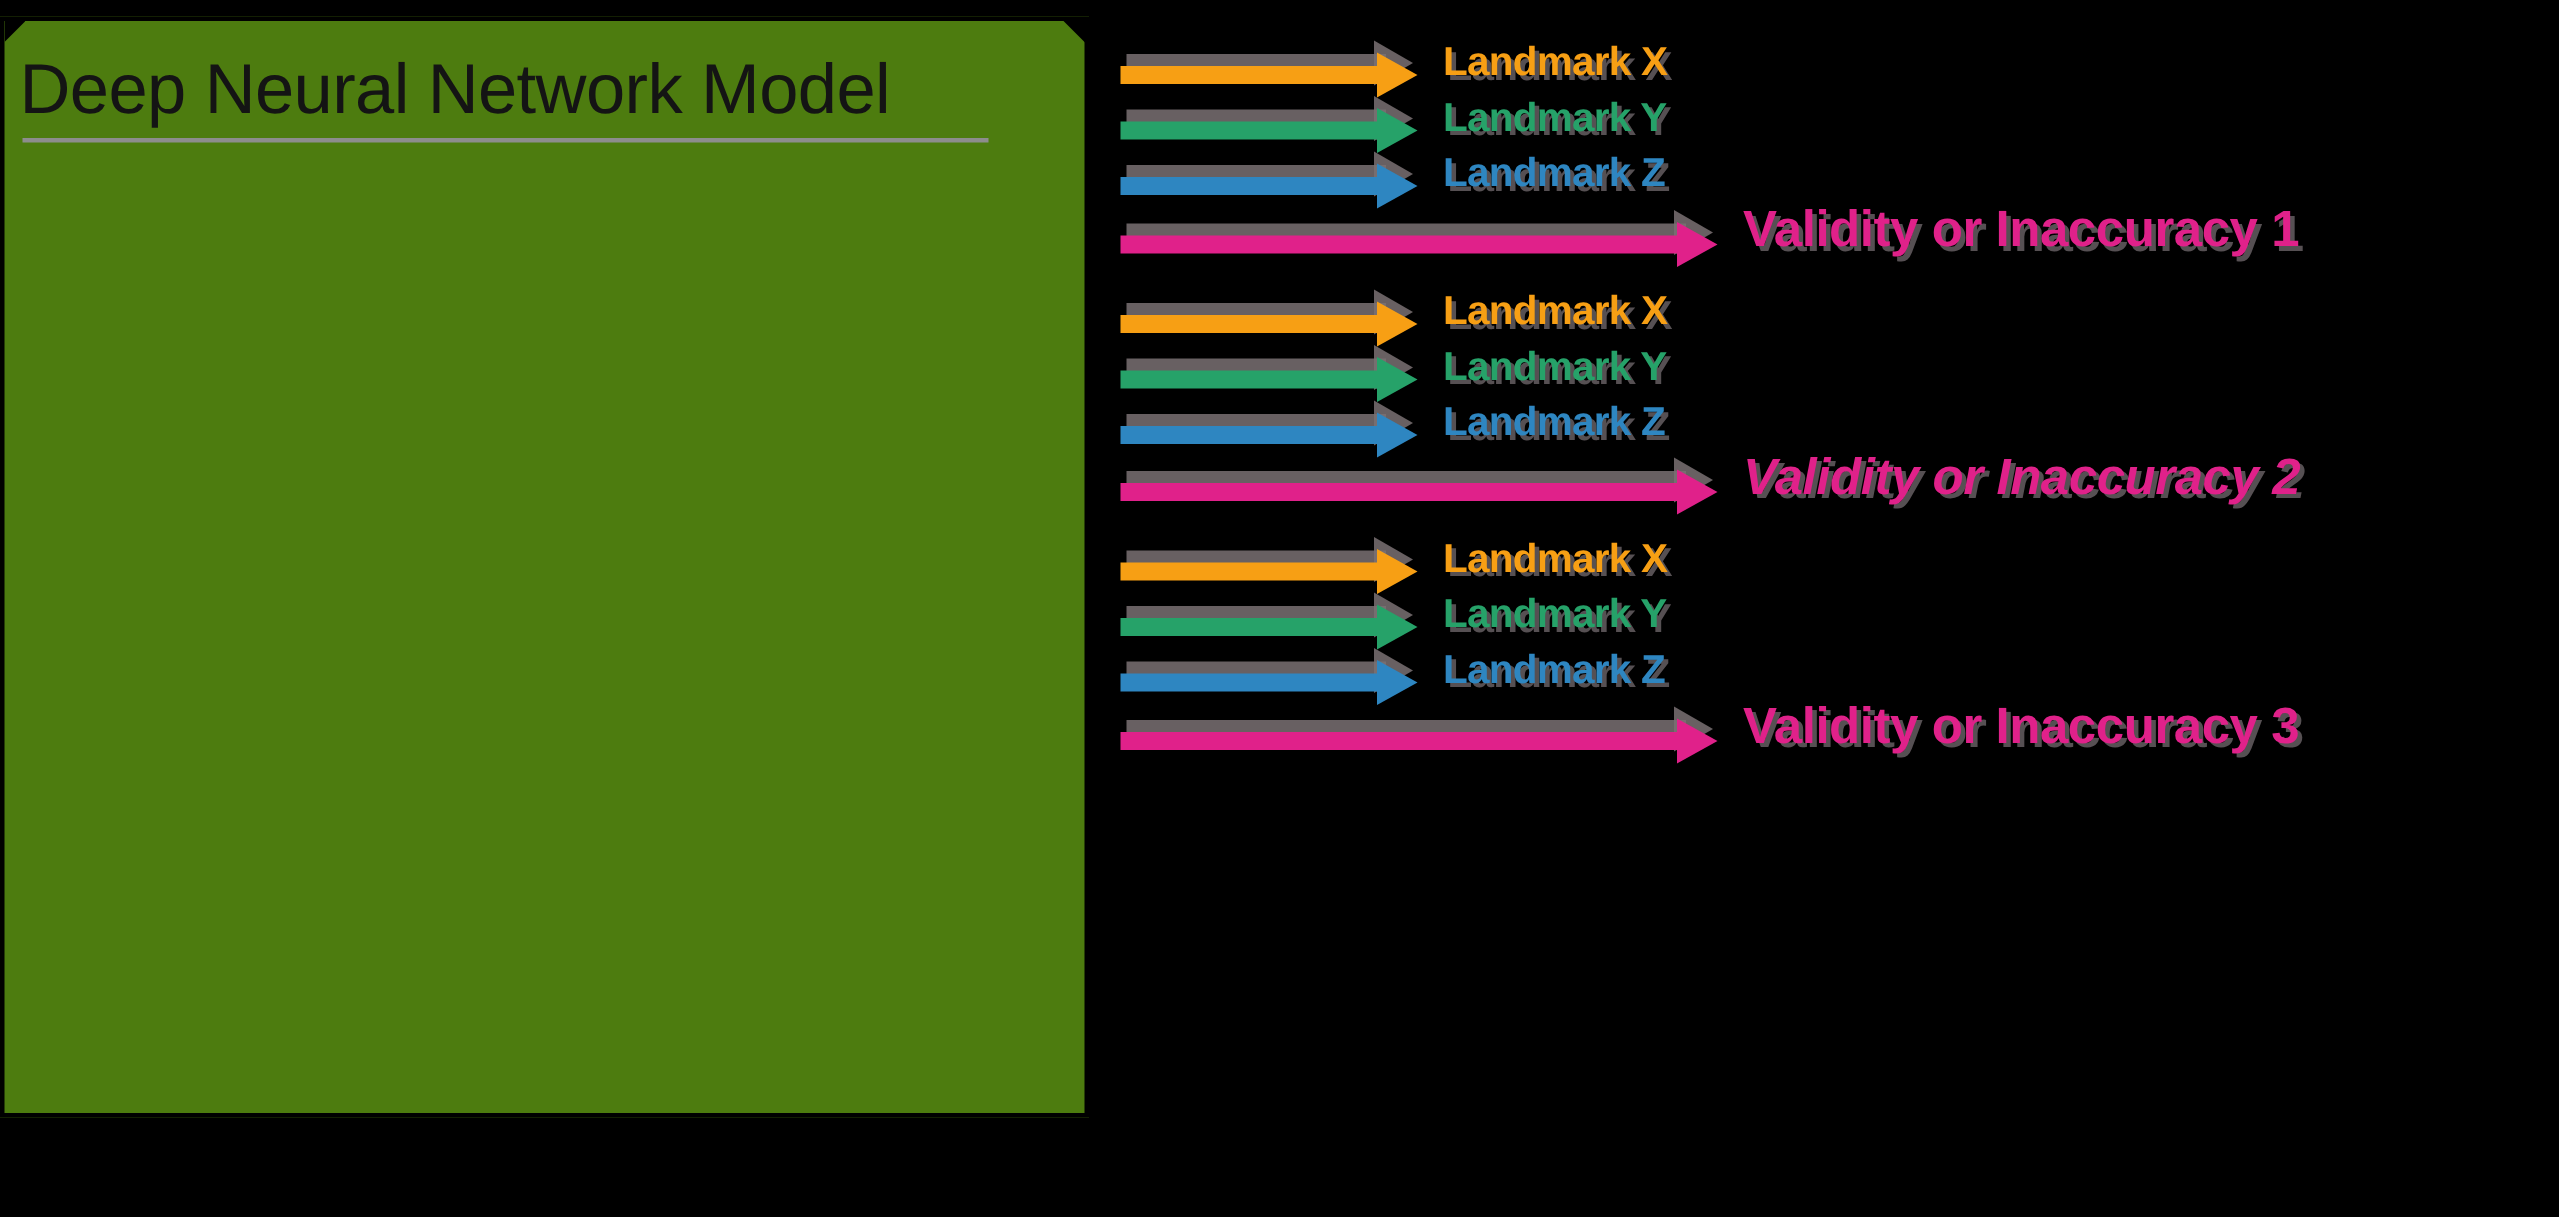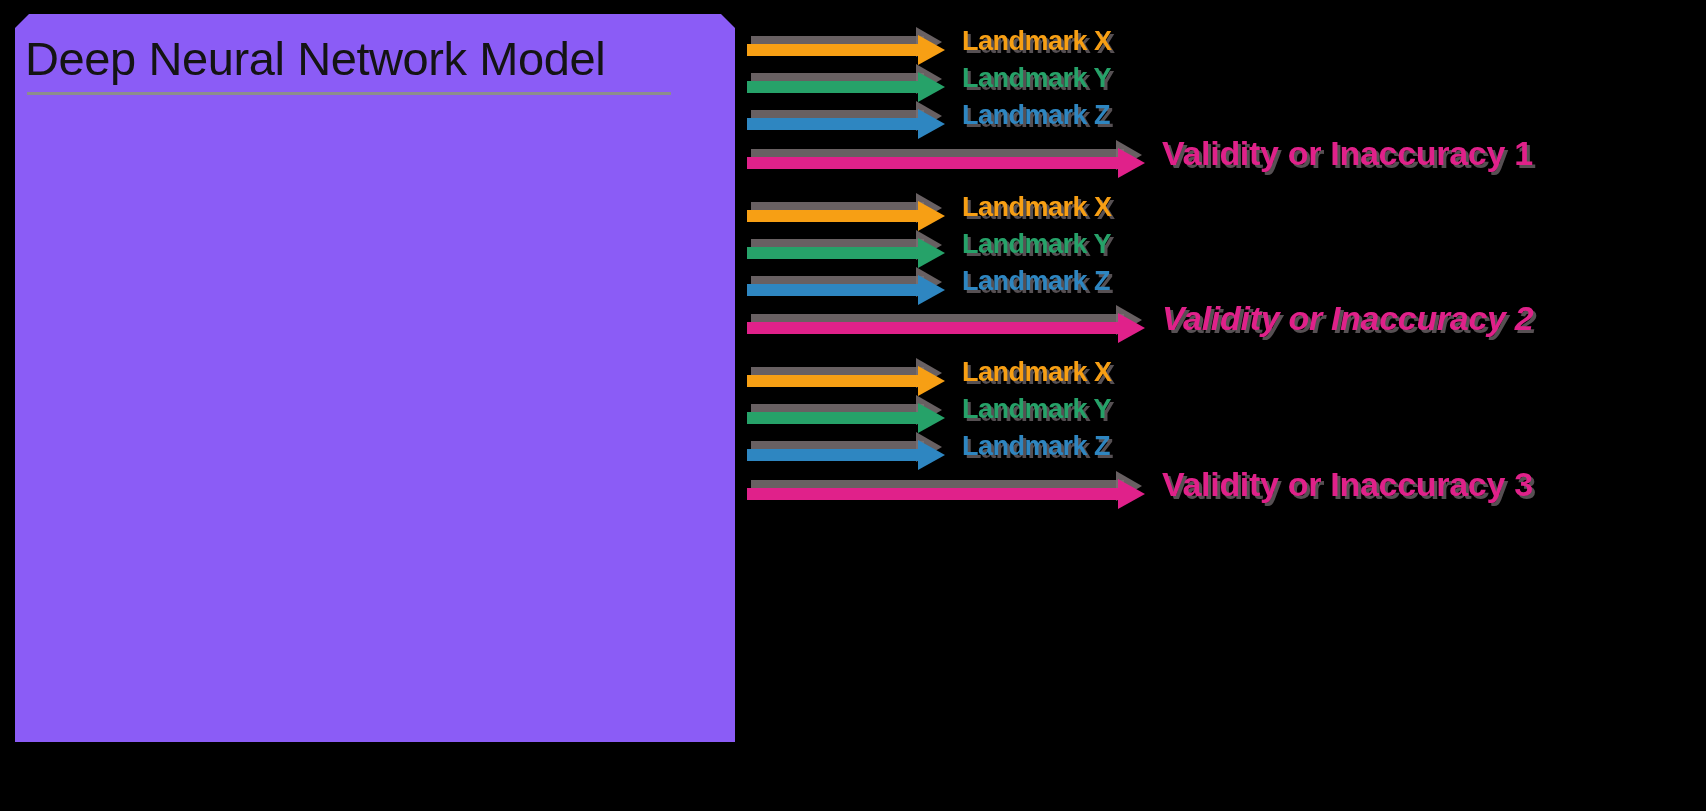--- a/index.html
+++ b/index.html
@@ -2,22 +2,22 @@
 <html><head>
 <meta charset="utf-8">
 <style>
   html,body{margin:0;padding:0;background:#000;}
   body{width:1706px;height:811px;position:relative;overflow:hidden;
        font-family:"Liberation Sans","DejaVu Sans",sans-serif;}
 
   #canvas{position:absolute;inset:0;background:#000000;}
 
   
-  .panel{position:absolute;left:12px;top:11px;width:726px;height:734px;
-         background:#8b5cf6;border:3px solid #000000;box-sizing:border-box;text-decoration:underline;}
+  .panel{position:absolute;left:0;top:11px;width:726px;height:734px;
+         background:#4d7c0f;border:3px solid #000000;box-sizing:border-box;text-decoration:underline;}
   .panel-bevel{position:absolute;left:0px;top:0px;width:14px;height:14px;
          background:#000;clip-path:polygon(0 0,100% 0,0 100%);}
   .panel-bevel-tr{position:absolute;right:-1px;top:-1px;width:16px;height:16px;
          background:#000;clip-path:polygon(100% 0,100% 100%,0 0);}
   .panel-title{position:absolute;left:10px;top:16px;width:690px;
          font-size:47px;line-height:58px;color:#141414;letter-spacing:-0.4px;
          white-space:nowrap;}
   .panel-title-rule{position:absolute;left:12px;top:78px;width:644px;height:3px;
          background:#8d8d8d;}
 

